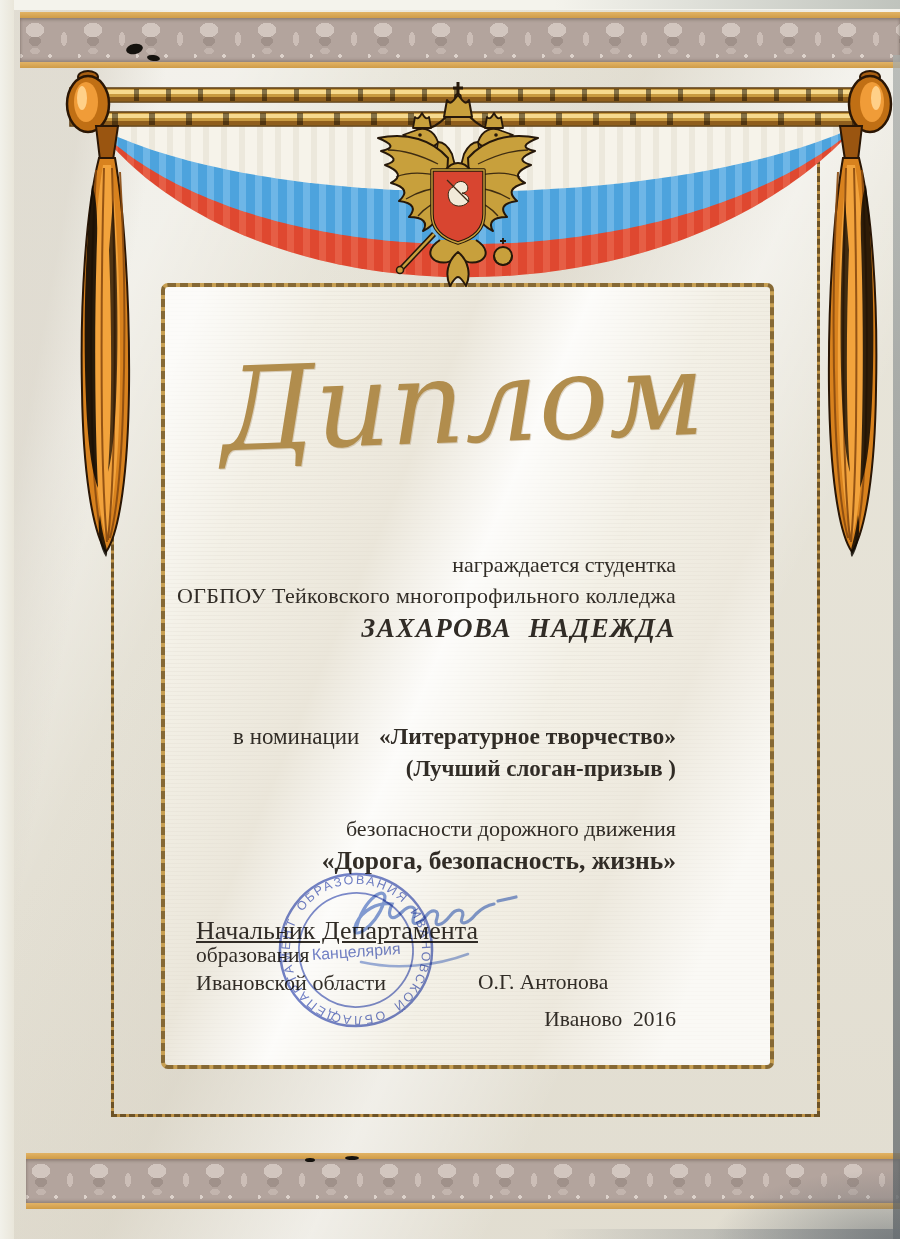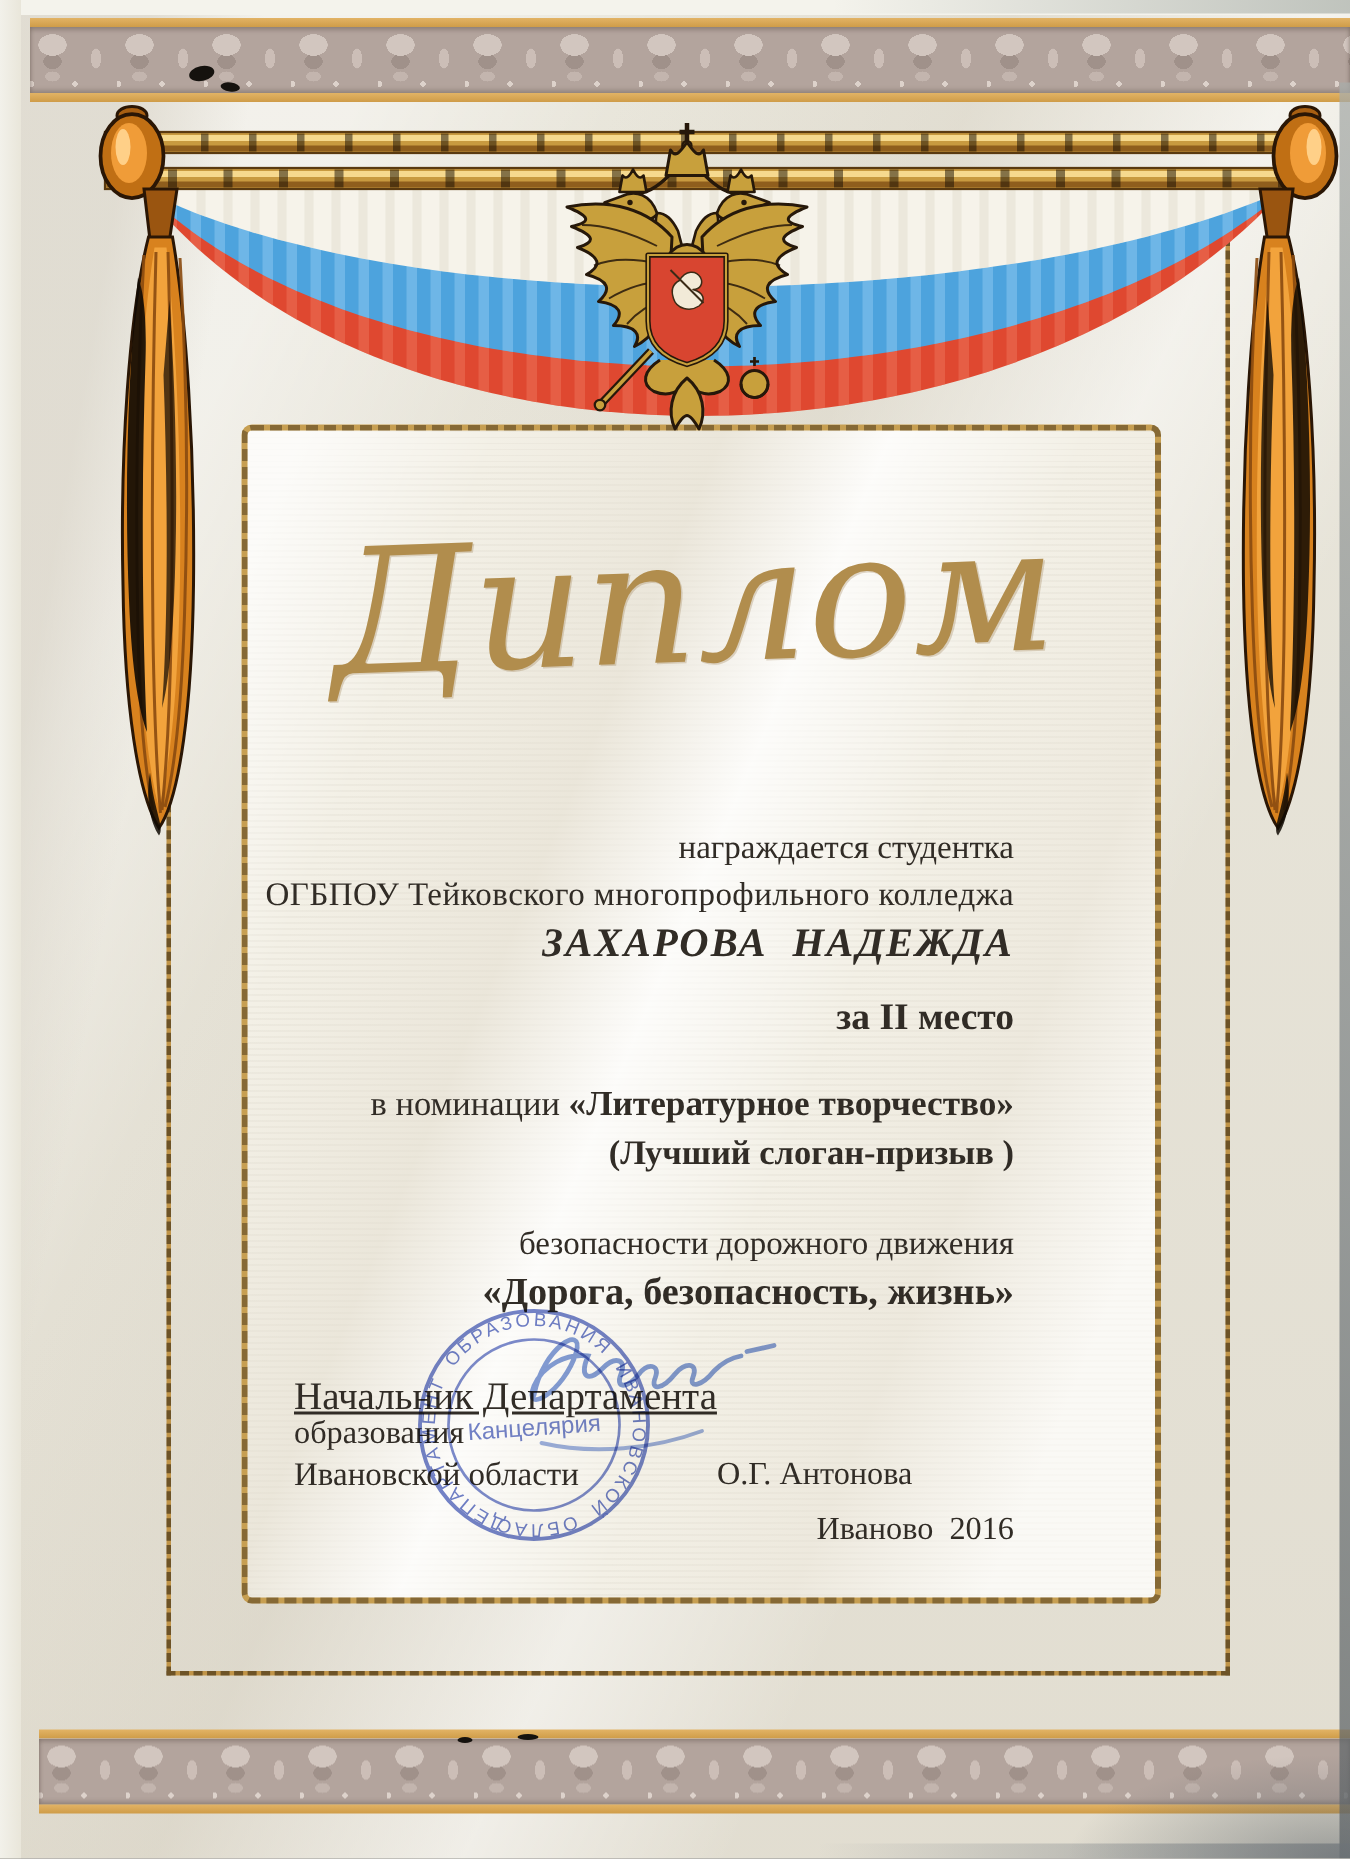--- a/index.html
+++ b/index.html
@@ -67,21 +67,21 @@
     left:0; right:10px; top:338px; text-align:center;
     font-style:italic; font-family:"DejaVu Serif","Liberation Serif",serif;
     font-size:116px; line-height:1.1; color:#b18d4d; transform:rotate(-2deg);
     text-shadow:1px 1px 0 rgba(140,105,50,.25);
   }
   .intro1 { top:552px; font-size:22px; }
   .intro2 { top:583px; font-size:22px; letter-spacing:.3px; }
   .rname  { top:613px; font-size:27px; font-weight:bold; font-style:italic; letter-spacing:1.5px; white-space:pre; }
   .award  { top:665px; font-size:25px; font-weight:bold; }
   .nomin  { top:723px; font-size:23px; }
-  .nomin b{ font-size:23.5px; }
+  .nomin b{ font-size:23.5px;margin-left:14px; }
   .detail { top:756px; font-size:23px; font-weight:bold;padding-left:39px; }
   .cont1  { top:789px; font-size:22px; }
   .cont2  { top:816px; font-size:22px; }
   .cname  { top:846px; font-size:25.5px; font-weight:bold; }
   .pos1 { left:35px; top:916px; font-size:26px;text-decoration:underline; }
   .pos2 { left:35px; top:943px; font-size:21.5px; }
   .pos3 { left:35px; top:970px; font-size:22px; }
   .signer { left:317px; top:970px; font-size:21.5px; }
   .placeyear { top:1007px; font-size:21.5px; white-space:pre; }
 
@@ -229,21 +229,20 @@
       <path d="M-5,103 C-1,96 6,96 9,101 C11,105 9,109 4,109 C11,111 13,116 8,120 C2,124 -7,122 -9,115 C-11,109 -9,105 -5,103 Z" fill="#f2ead8" stroke="#3a2a16" stroke-width="1"></path>
       <path d="M-11,96 L11,118" stroke="#3a2a16" stroke-width="1.3"></path>
     </g>
   </svg>
 
   <div class="cert-text">
     <div class="title">Диплом</div>
     <div class="cline intro1">награждается студентка</div>
     <div class="cline intro2">ОГБПОУ Тейковского многопрофильного колледжа</div>
     <div class="cline rname">ЗАХАРОВА  НАДЕЖДА</div>
-    <div class="cline award">за II место</div>
     <div class="cline nomin"><span>в номинации</span> <b>«Литературное творчество»</b></div>
     <div class="cline detail">(Лучший слоган-призыв )</div>
     <div class="cline cname">«Дорога, безопасность, жизнь»</div>
     <div class="cline cont2">безопасности дорожного движения</div>
     <div class="pos1">Начальник Департамента</div>
     <div class="pos2">образования</div>
     <div class="pos3">Ивановской области</div>
     <div class="signer">О.Г. Антонова</div>
     <div class="cline placeyear">Иваново  2016</div>
   </div>

